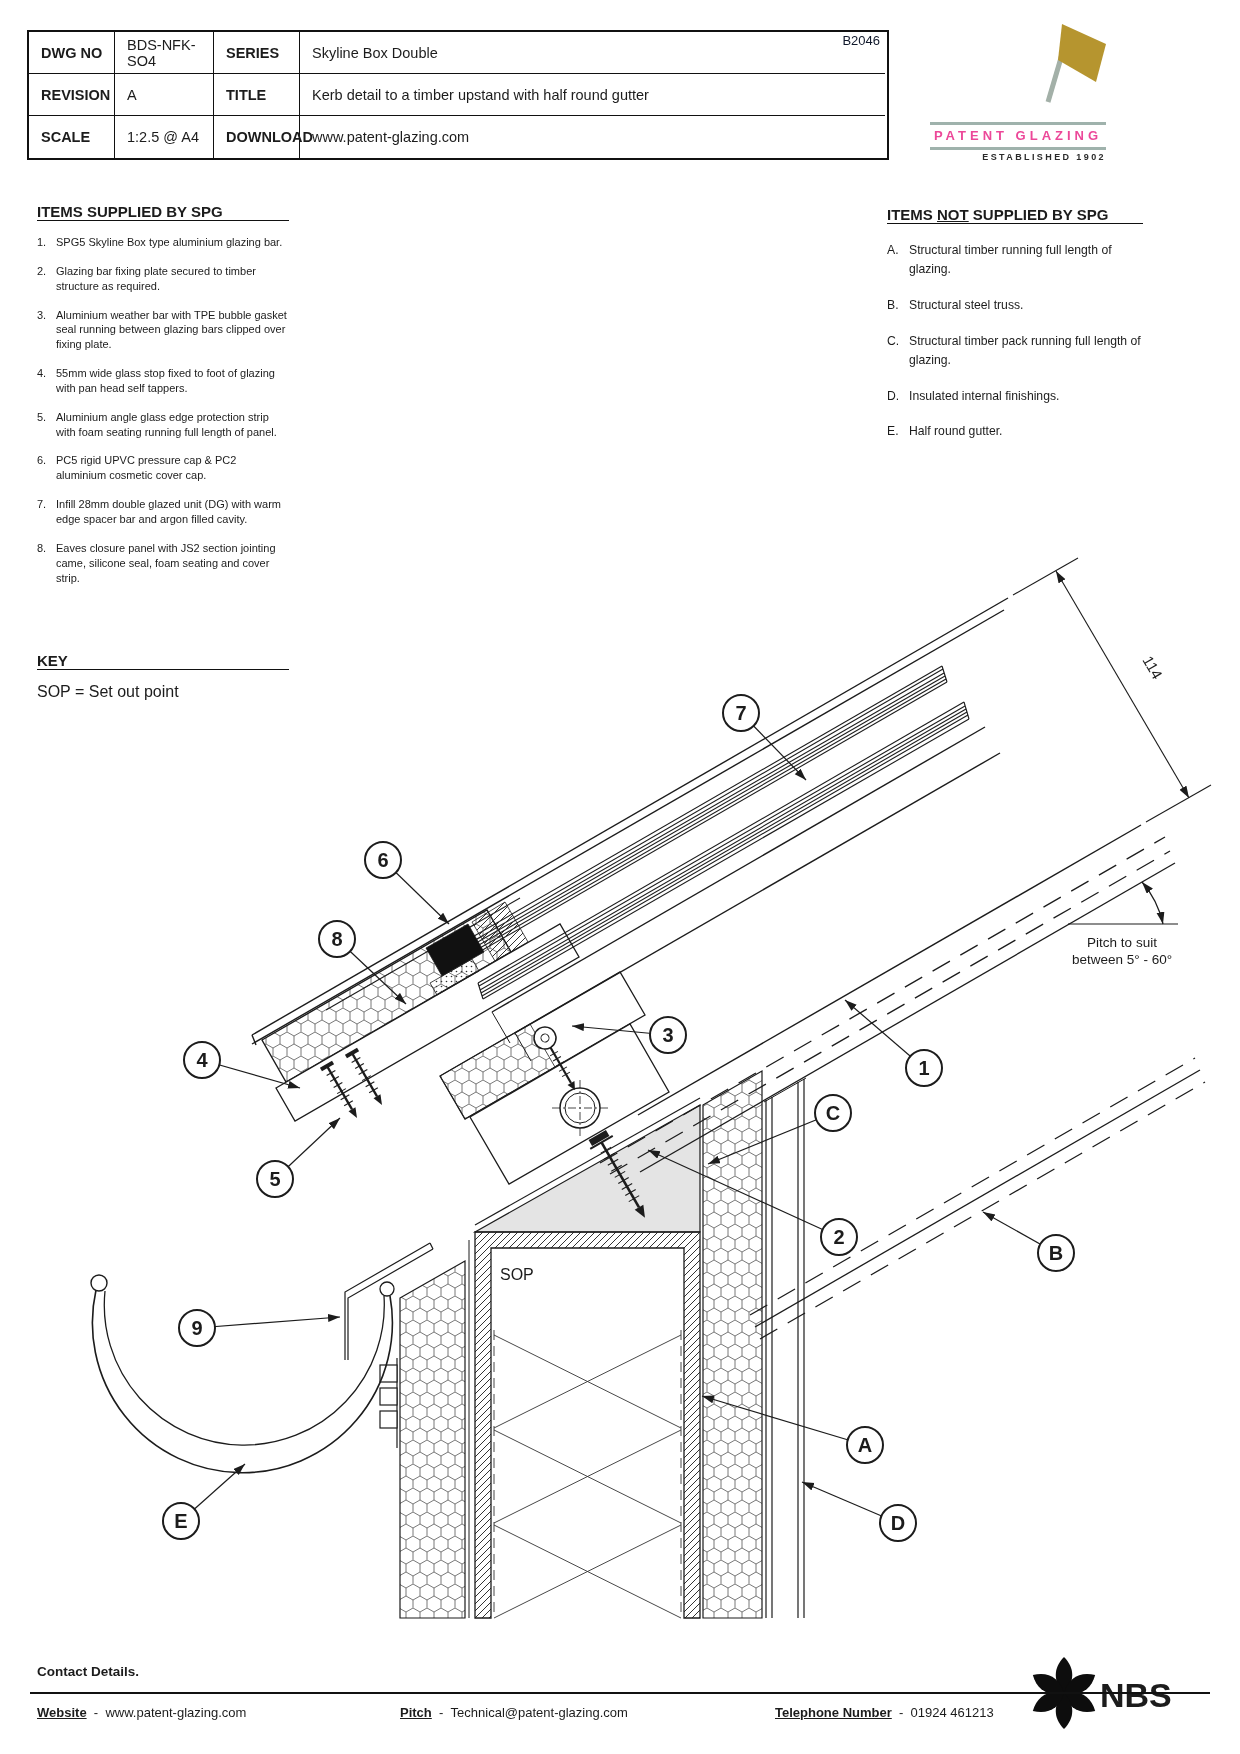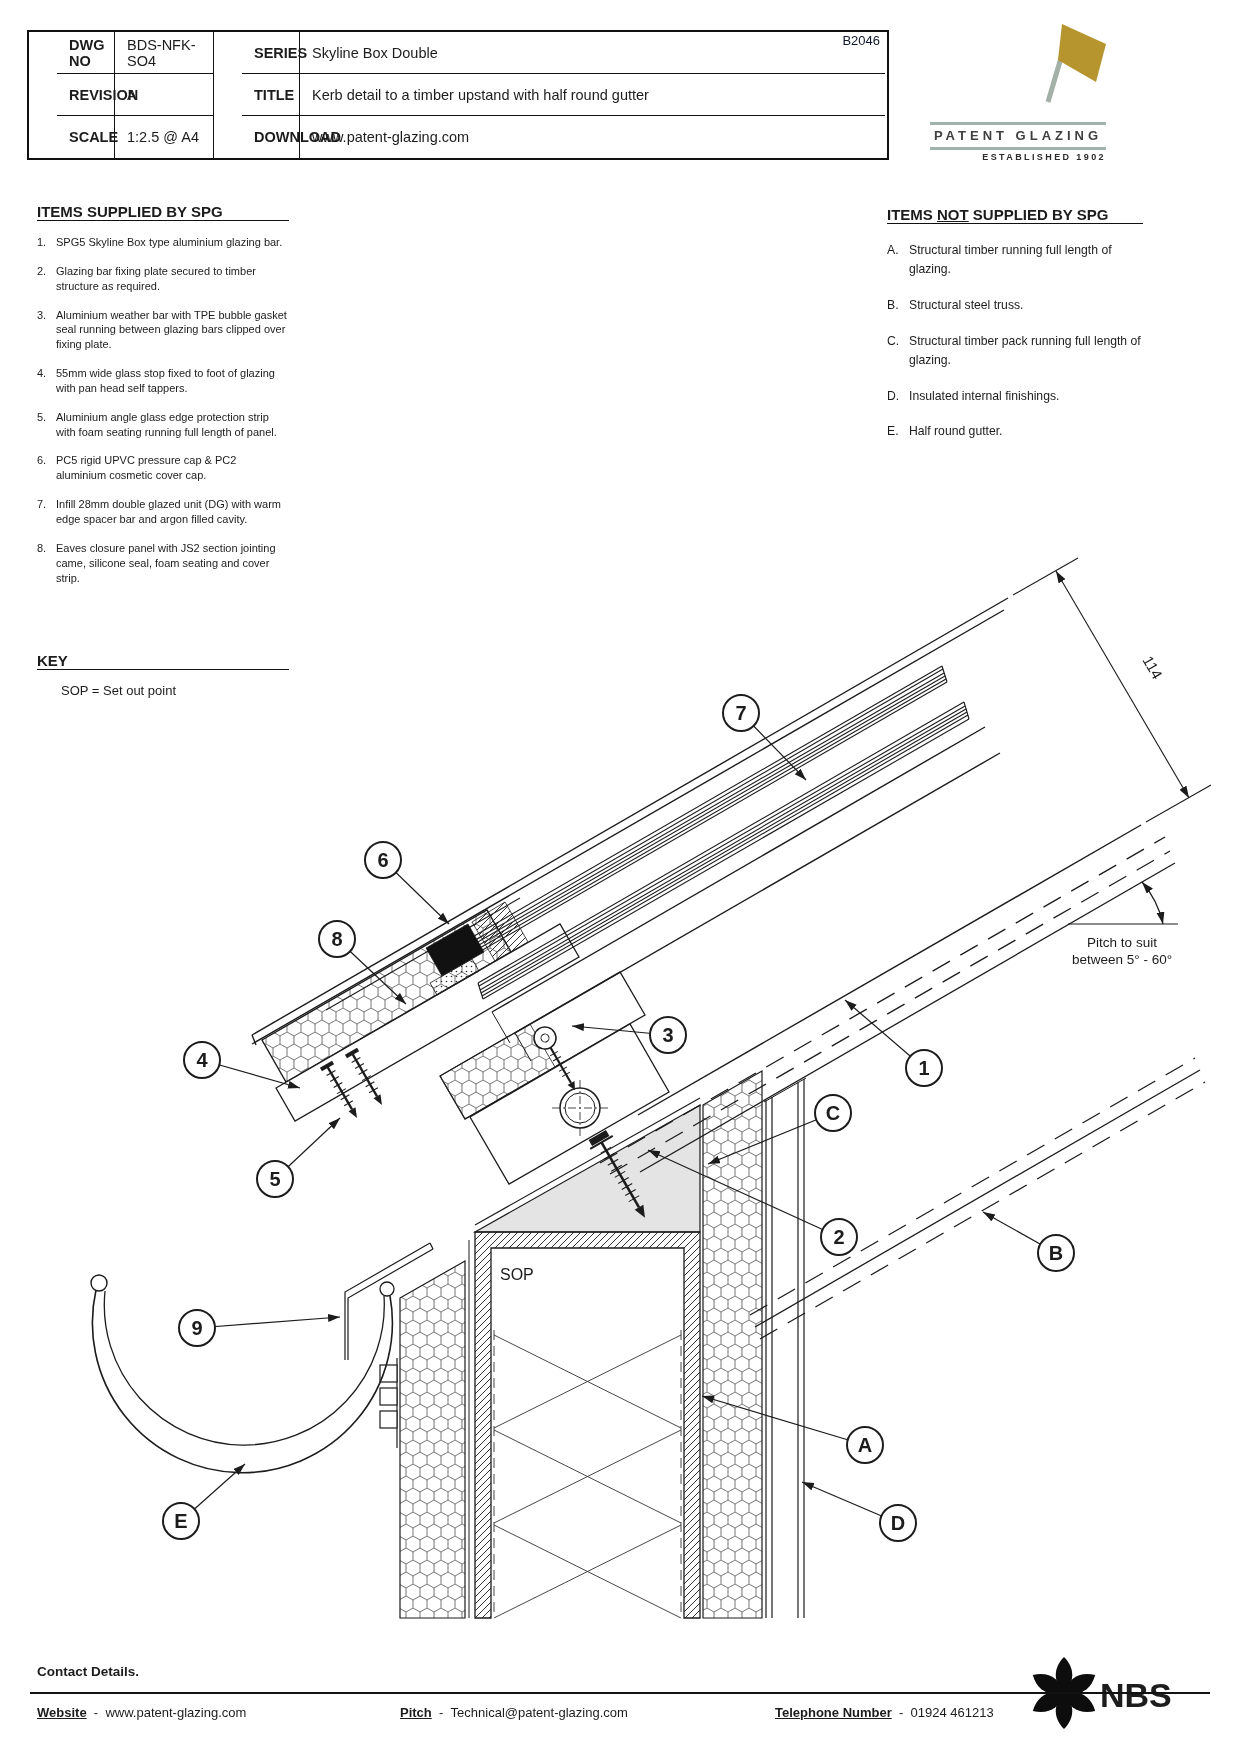--- a/index.html
+++ b/index.html
@@ -4,38 +4,38 @@
 <style>
   html,body{margin:0;padding:0;background:#ffffff;}
   #page{position:relative;width:1240px;height:1754px;background:#fff;font-family:"Liberation Sans",sans-serif;color:#1c1c1c;overflow:hidden;}
   .abs{position:absolute;}
   
   #titleblock{left:27px;top:30px;width:858px;height:126px;border:2px solid #111;display:grid;
     grid-template-columns:86px 99px 86px 585px;grid-template-rows:1fr 1fr 1fr;z-index:2;}
   #titleblock .cell{border-right:1.3px solid #111;border-bottom:1.3px solid #111;display:flex;align-items:center;padding-left:12px;font-size:14.5px;}
   #titleblock .cell.lastcol{border-right:none;}
   #titleblock .cell.lastrow{border-bottom:none;}
-  #titleblock .lbl{font-weight:bold;margin-left:28px;}
+  #titleblock .lbl{font-weight:bold;}
   #watermark{left:780px;top:33px;width:100px;text-align:right;color:#0f172a;font-size:13px;z-index:3;}
   
   #logo-name{left:828px;top:54px;width:278px;text-align:right;font-family:"Liberation Serif",serif;font-weight:bold;font-size:54px;letter-spacing:-1px;color:#171717;z-index:2;line-height:1;}
   .logo-rule{left:930px;width:176px;height:3px;background:#9fb2ac;z-index:2;}
-  #logo-tag{left:930px;top:128px;width:176px;text-align:center;font-size:13px;font-weight:bold;letter-spacing:4px;color:#404040;z-index:2;}
+  #logo-tag{left:930px;top:128px;width:176px;text-align:center;font-size:13px;font-weight:bold;letter-spacing:4px;color:#ec4899;z-index:2;}
   #logo-est{left:933px;top:152px;width:173px;text-align:right;font-size:9px;font-weight:bold;letter-spacing:2.4px;color:#2b2b2b;z-index:2;}
   
   .listcol{z-index:2;}
   .listhead{font-weight:bold;font-size:15px;border-bottom:1.6px solid #111;}
   #supplied{left:37px;top:203px;width:252px;}
   #supplied .item{display:flex;margin-top:14px;font-size:11px;line-height:1.35;}
   #supplied .num{width:19px;flex:none;}
   #notsupplied{left:887px;top:206px;width:256px;}
   #notsupplied .item{display:flex;margin-top:17px;font-size:12.2px;line-height:1.55;}
   #notsupplied .num{width:22px;flex:none;}
   #keyblock{left:37px;top:652px;width:252px;}
-  #keyblock .keytext{margin-top:13px;font-size:13px;margin-left:24px;}
+  #keyblock .keytext{margin-top:13px;font-size:16px;}
   u.notword{text-decoration:underline;}
   
   #draw{left:0;top:0;width:1240px;height:1754px;z-index:1;}
   svg text{font-family:"Liberation Sans",sans-serif;fill:#1c1c1c;}
   
   #contact{left:37px;top:1664px;font-size:13.5px;font-weight:bold;z-index:2;text-align:right;}
   #footrule{left:30px;top:1692px;width:1180px;height:2px;background:#111;z-index:2;}
   .footseg{top:1705px;font-size:13px;z-index:2;white-space:nowrap;}
   .footseg b{font-weight:bold;text-decoration:underline;}
   #fw{left:37px;} #fe{left:400px;} #ft{left:775px;}

